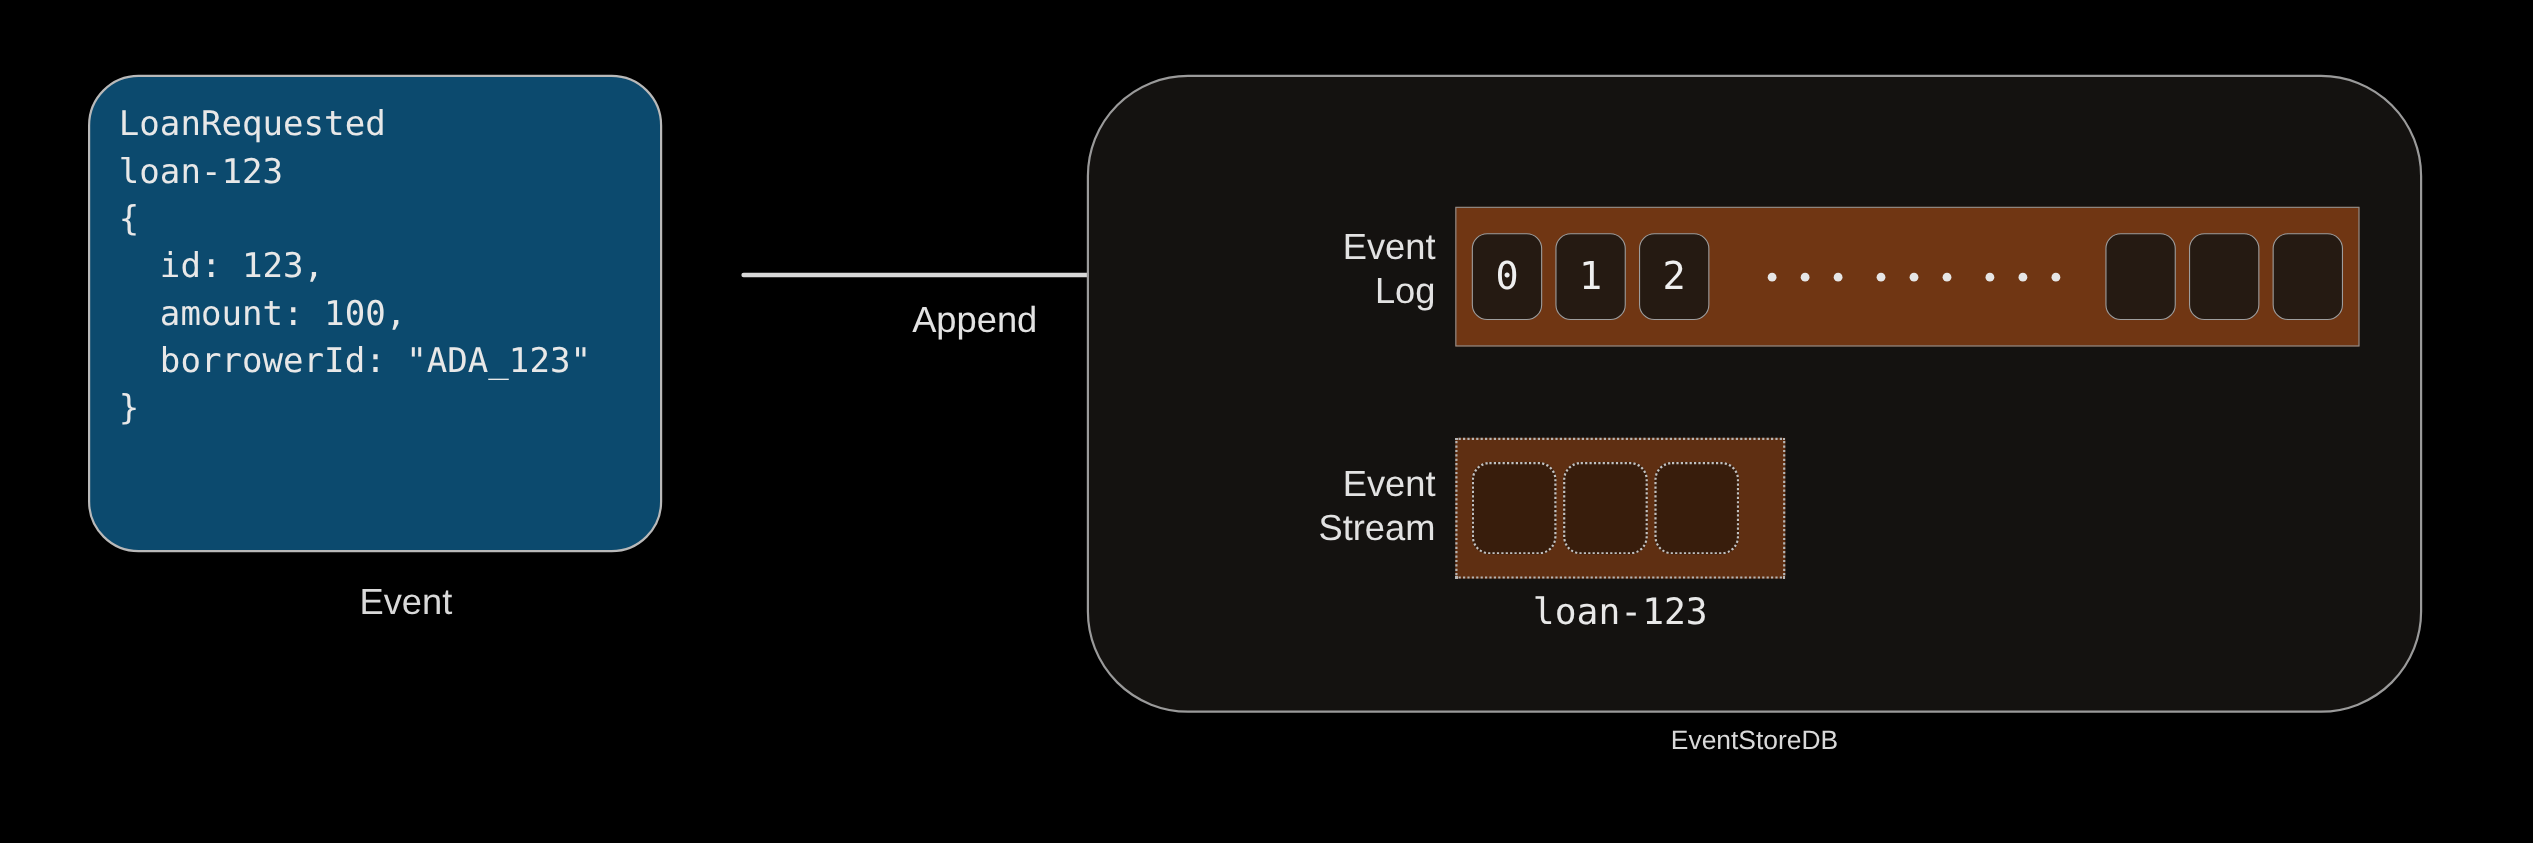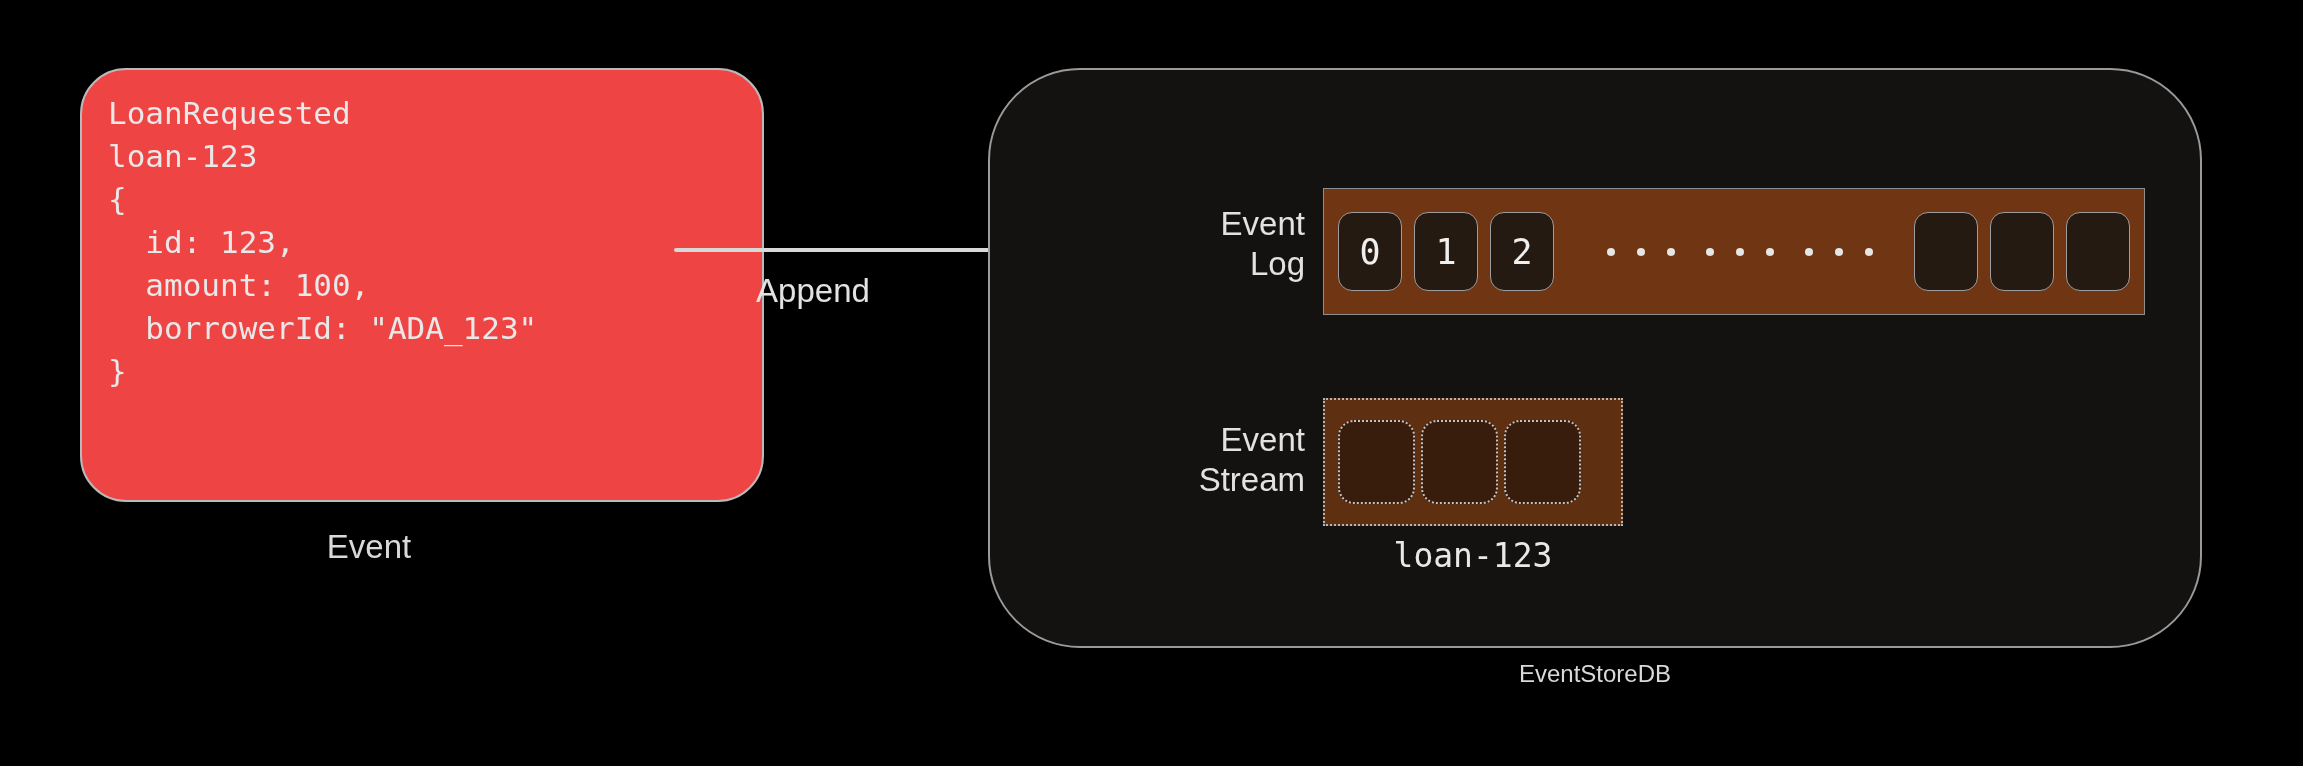--- a/index.html
+++ b/index.html
@@ -14,23 +14,23 @@
     background: #000000;
     overflow: hidden;
     font-family: "Liberation Sans", sans-serif;
   }
 
   
   #event-card {
     position: absolute;
     left: 80px;
     top: 68px;
-    width: 684px;
+    width: 522px;
     height: 434px;
-    background: #ef4444;
+    background: #0c4a6e;
     border: 2px solid #b9b9b9;
     border-radius: 46px;
     box-sizing: border-box;
   }
   #event-code {
     position: absolute;
     left: 26px;
     top: 22px;
     right: 10px;
     font-family: "DejaVu Sans Mono", "Liberation Mono", monospace;
@@ -170,21 +170,21 @@
     color: #e8e8e8;
   }
 
   
   #connector { position: absolute; left: 0; top: 0; }
   #append-label {
     position: absolute;
     left: 683px;
     top: 272px;
     width: 260px;
-    text-align: center;
+    text-align: right;
     font-size: 33px;
     color: #e2e2e2;
   }
 </style>
 </head>
 <body>
 
 <div id="stage">
 
   <div id="event-card">

